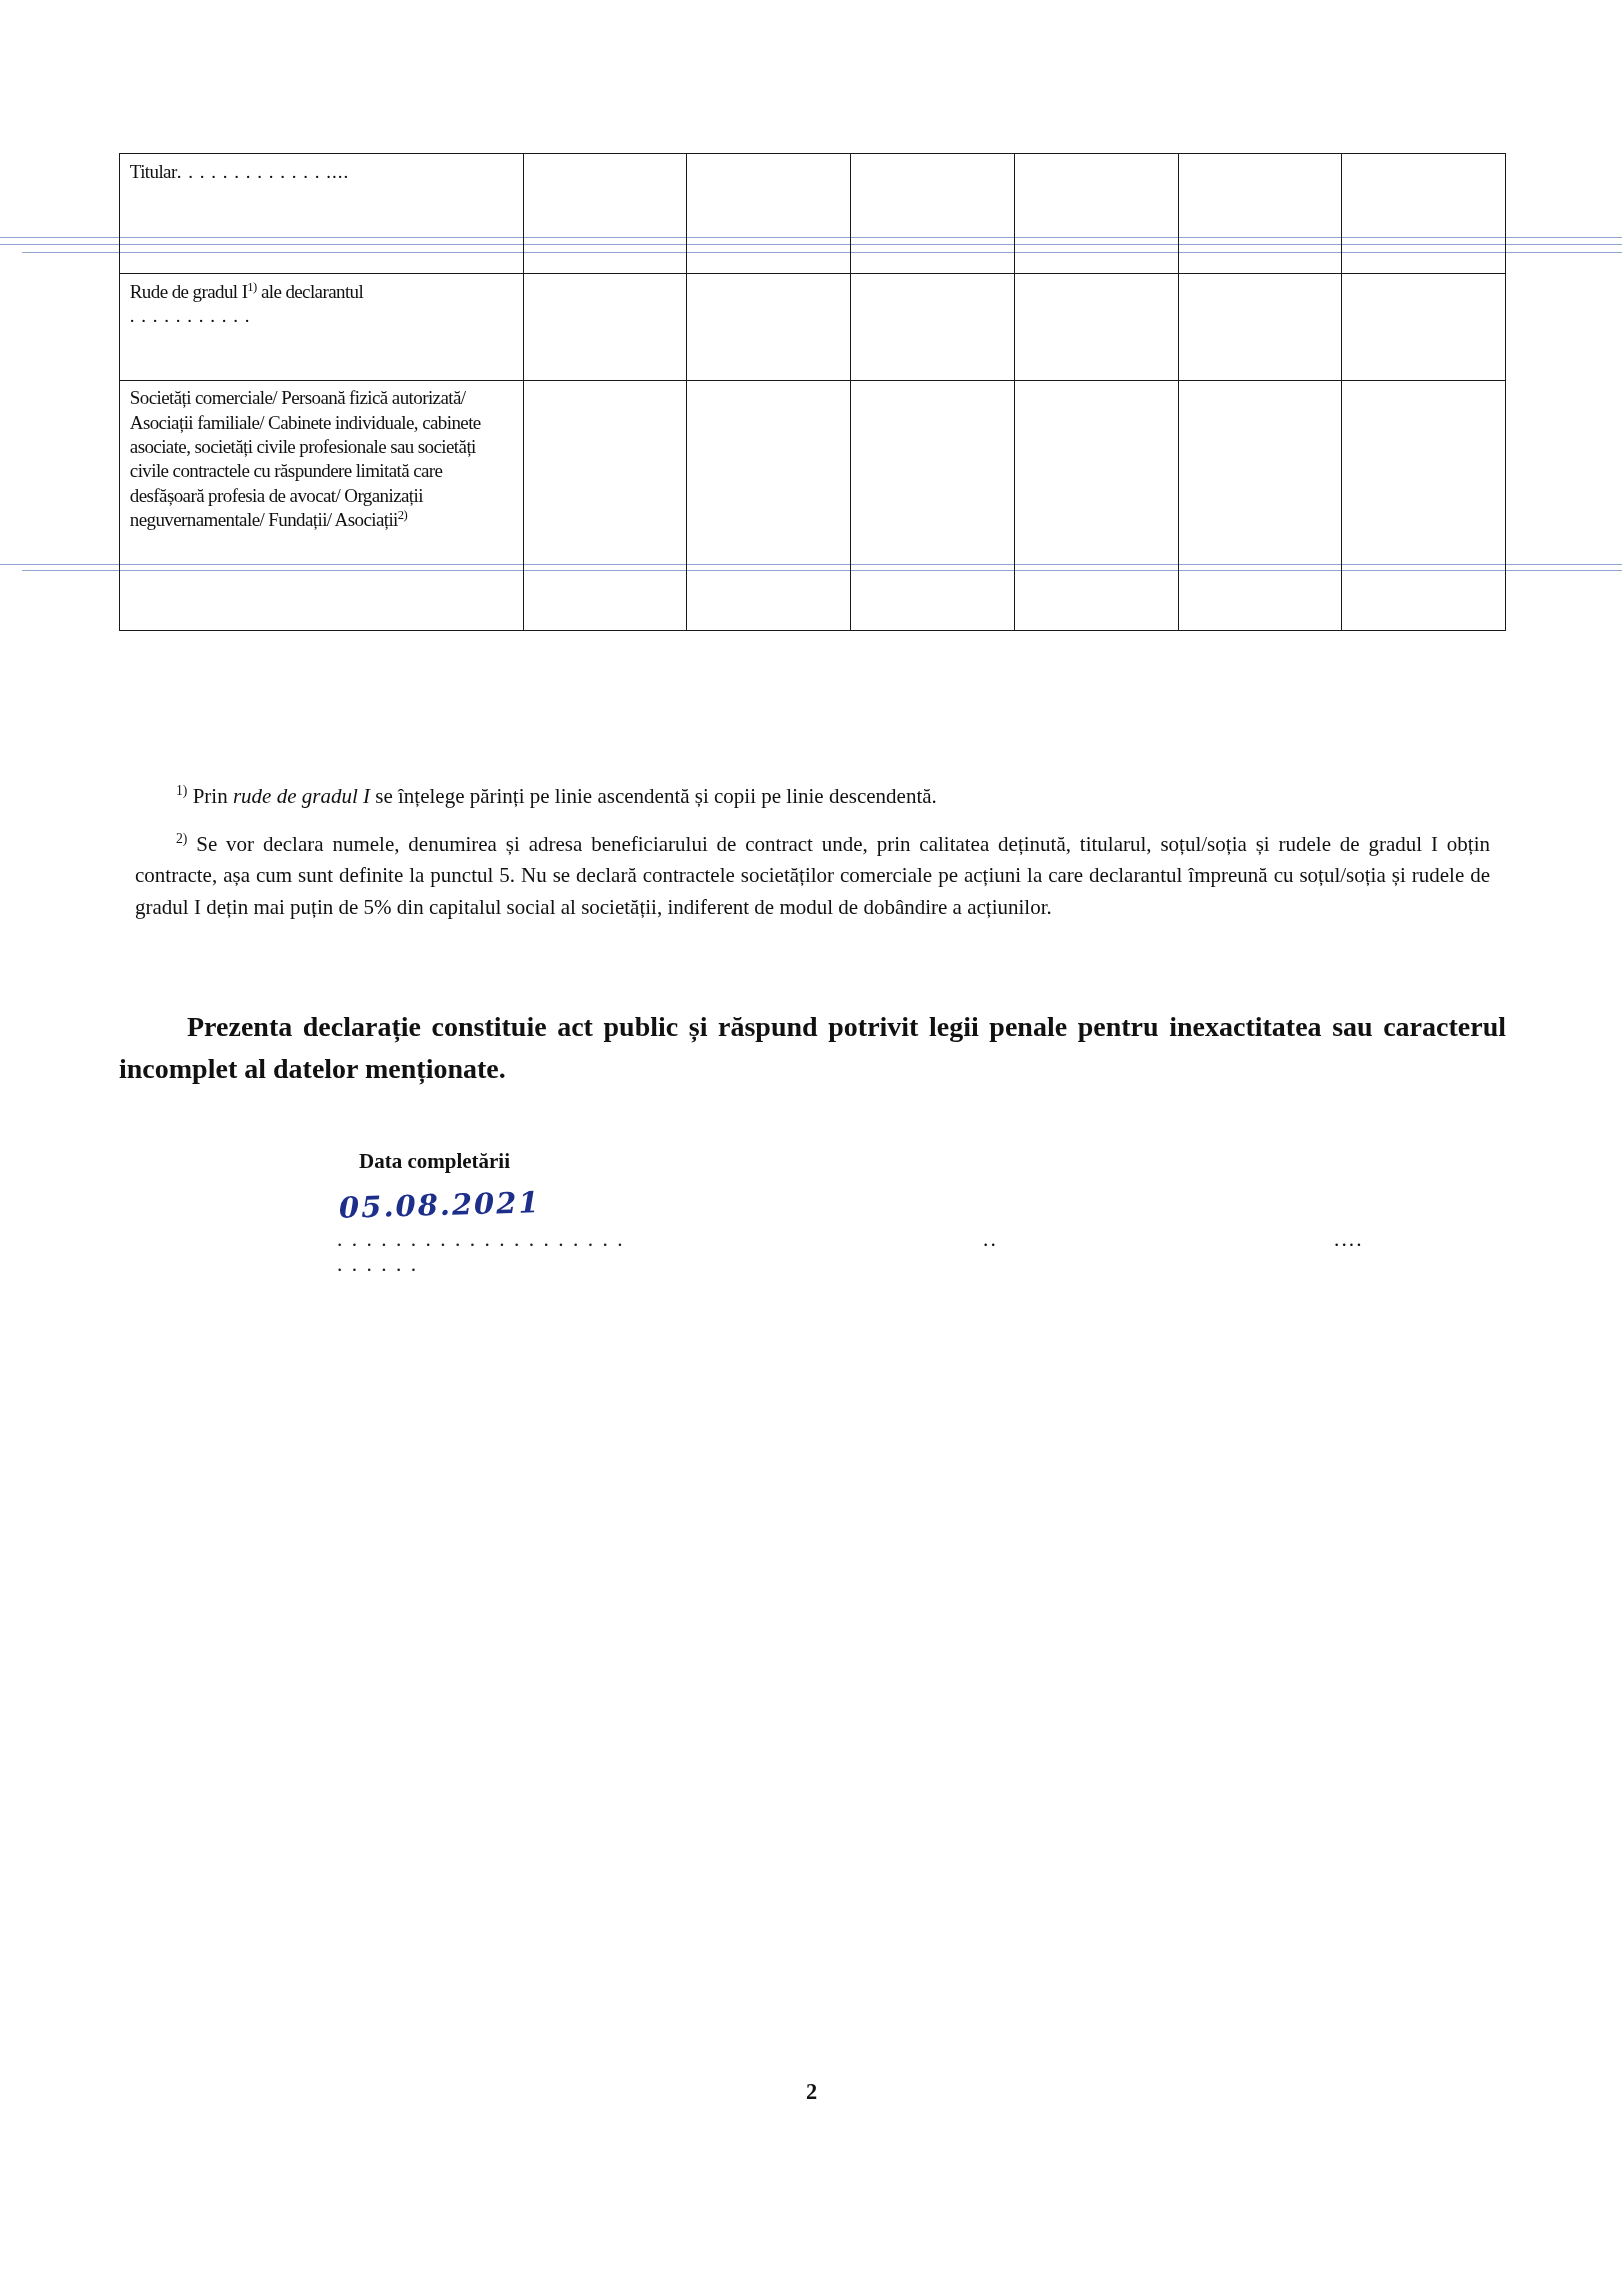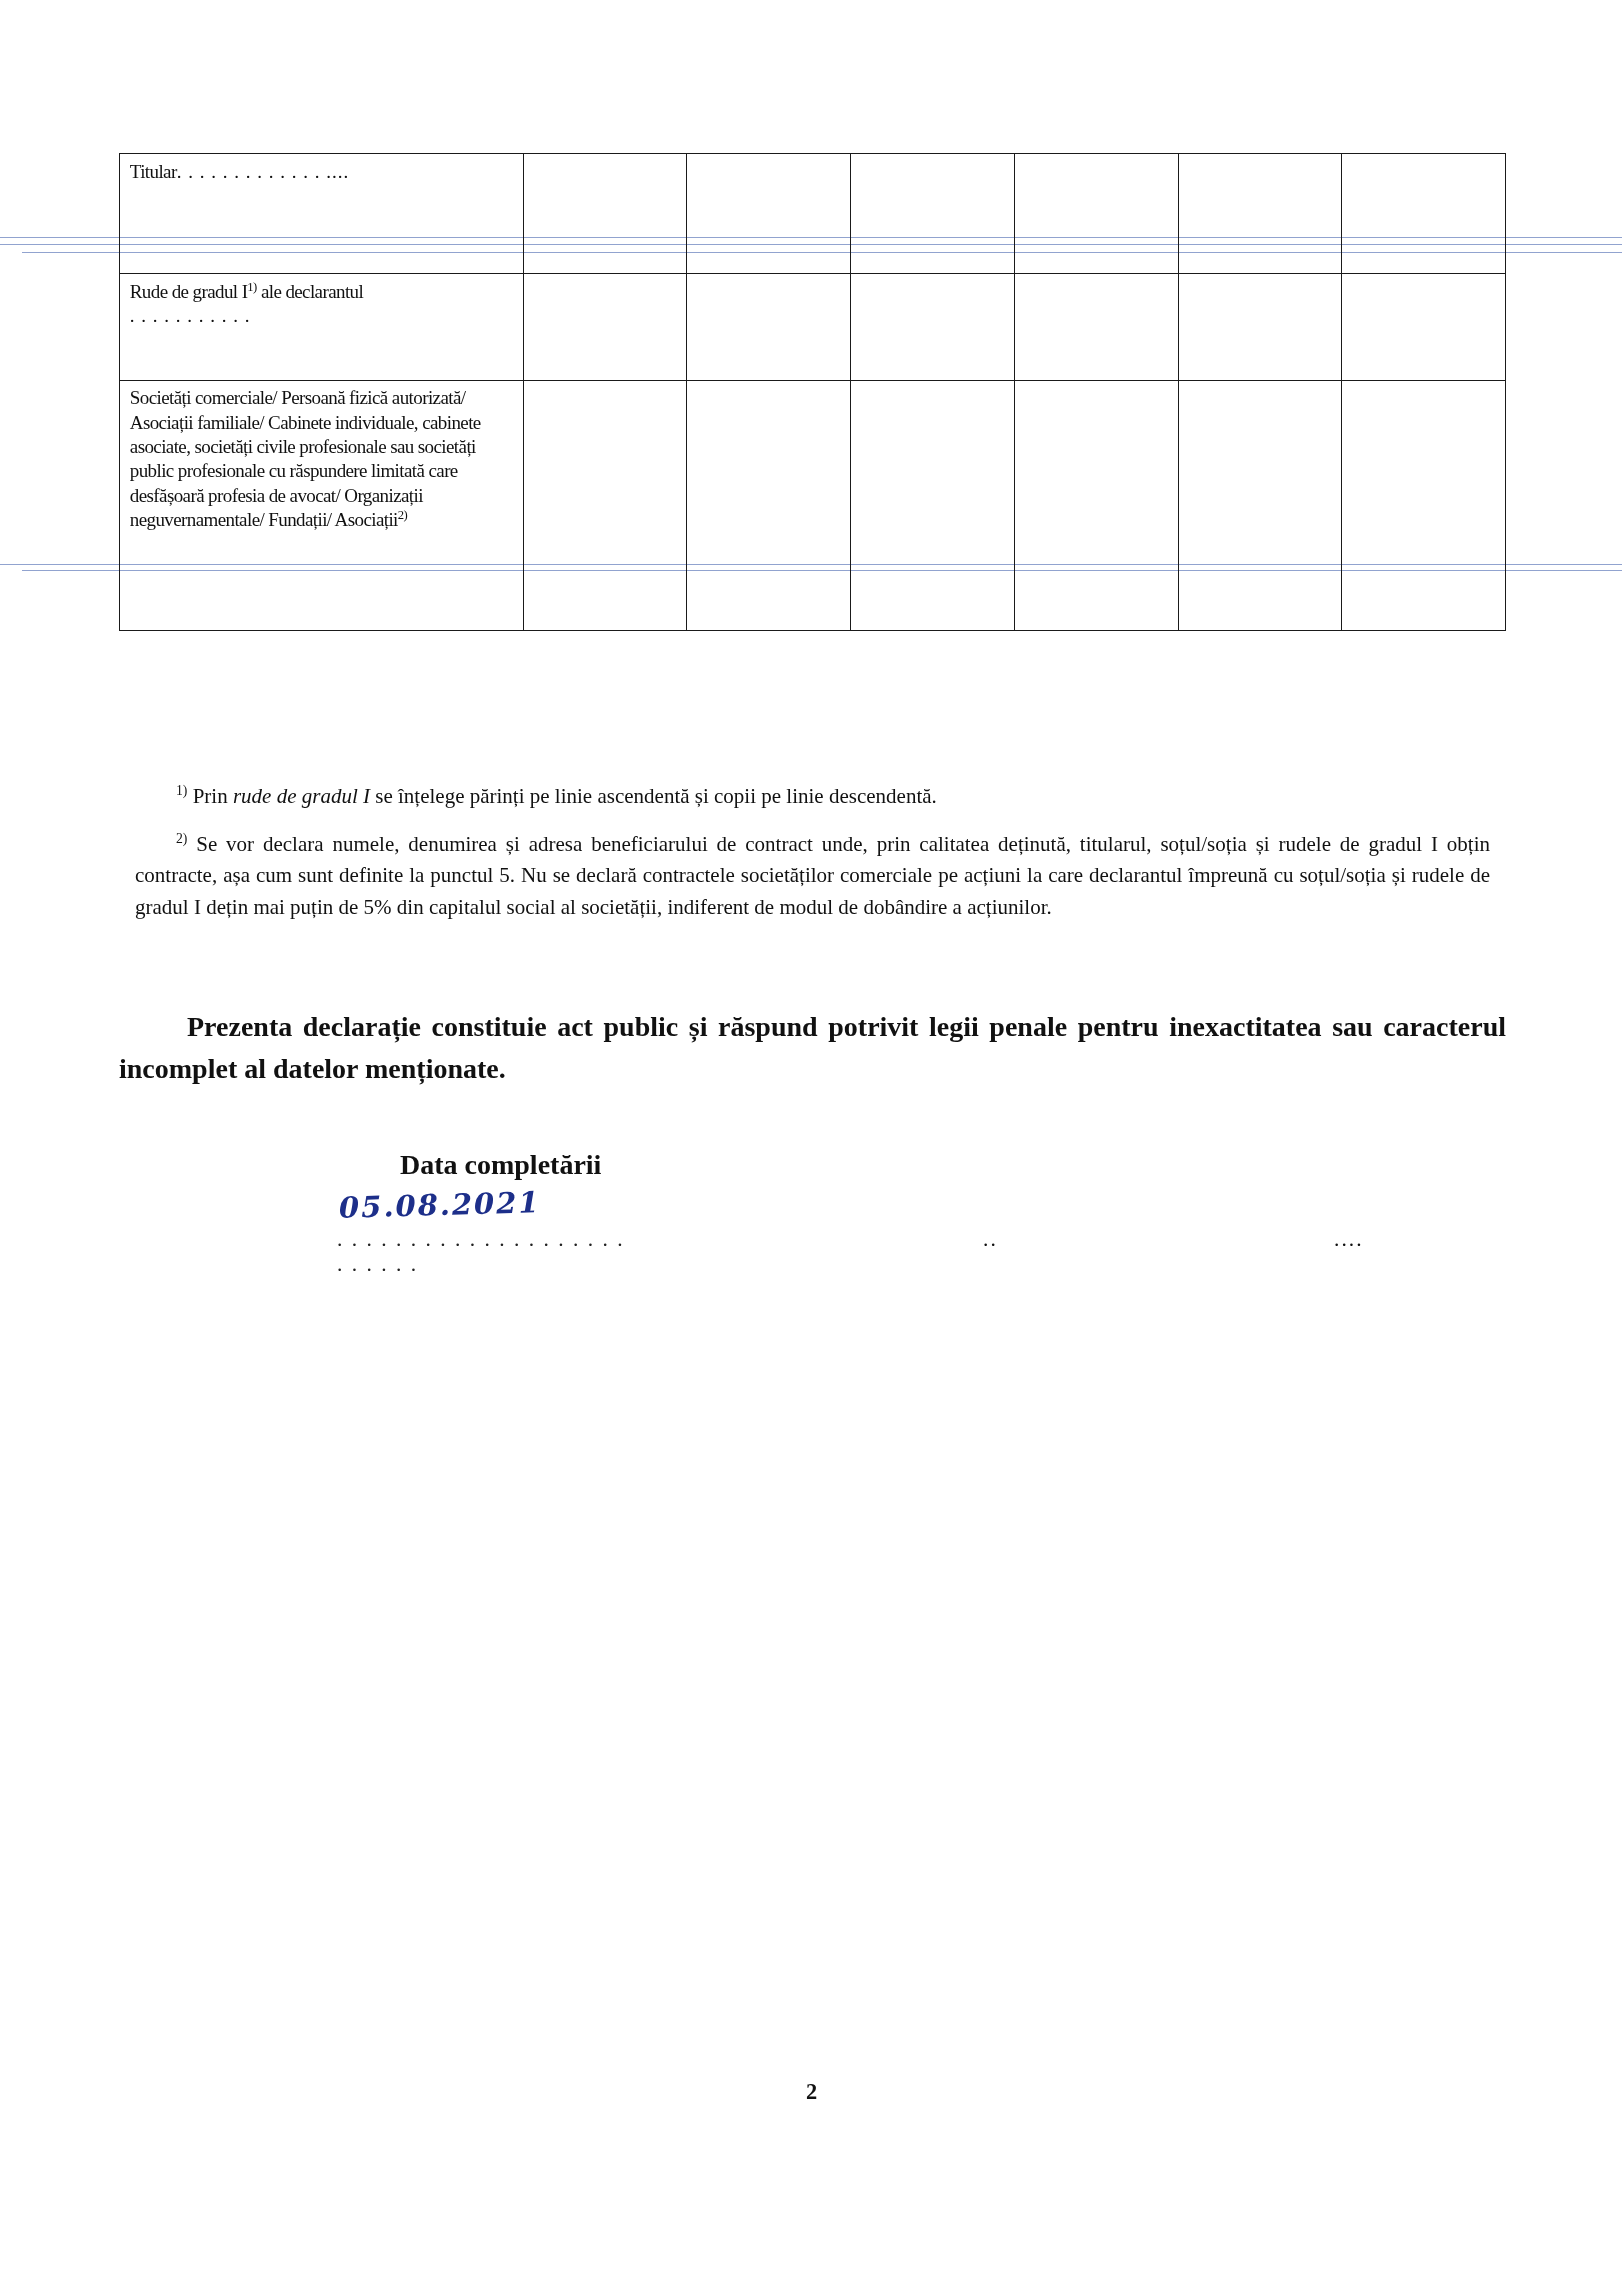--- a/index.html
+++ b/index.html
@@ -91,23 +91,22 @@
     font-weight: bold;
     text-align: justify;
   }
   .statement .indent { display: inline-block; width: 68px; }
 
   
   .data-block {
     position: absolute;
     left: 359px;
     top: 1149px;
-    font-size: 28px;
-    font-weight: bold;
-    margin-left: 41px;
+    font-size: 21px;
+    font-weight: bold;
   }
   .sig-dots {
     position: absolute;
     left: 337px;
     top: 1227px;
     width: 293px;
     font-size: 21.5px;
     letter-spacing: 2px;
     color: #222;
   }
@@ -196,21 +195,21 @@
           </td>
           <td class="blank-cell"></td>
           <td class="blank-cell"></td>
           <td class="blank-cell"></td>
           <td class="blank-cell"></td>
           <td class="blank-cell"></td>
           <td class="blank-cell"></td>
         </tr>
         <tr class="r4">
           <td class="label-cell">
-            <span class="cellline"><span>Societăți comerciale/ Persoană fizică autorizată/ Asociații familiale/ Cabinete individuale, cabinete asociate,  societăți civile profesionale sau societăți public profesionale cu răspundere limitată care desfășoară profesia de avocat/ Organizații neguvernamentale/ Fundații/ Asociații</span><sup class="note">2)</sup></span>
+            <span class="cellline"><span>Societăți comerciale/ Persoană fizică autorizată/ Asociații familiale/ Cabinete individuale, cabinete asociate,  societăți civile profesionale sau societăți civile contractele cu răspundere limitată care desfășoară profesia de avocat/ Organizații neguvernamentale/ Fundații/ Asociații</span><sup class="note">2)</sup></span>
           </td>
           <td class="blank-cell"></td>
           <td class="blank-cell"></td>
           <td class="blank-cell"></td>
           <td class="blank-cell"></td>
           <td class="blank-cell"></td>
           <td class="blank-cell"></td>
         </tr>
       </tbody>
     </table>

